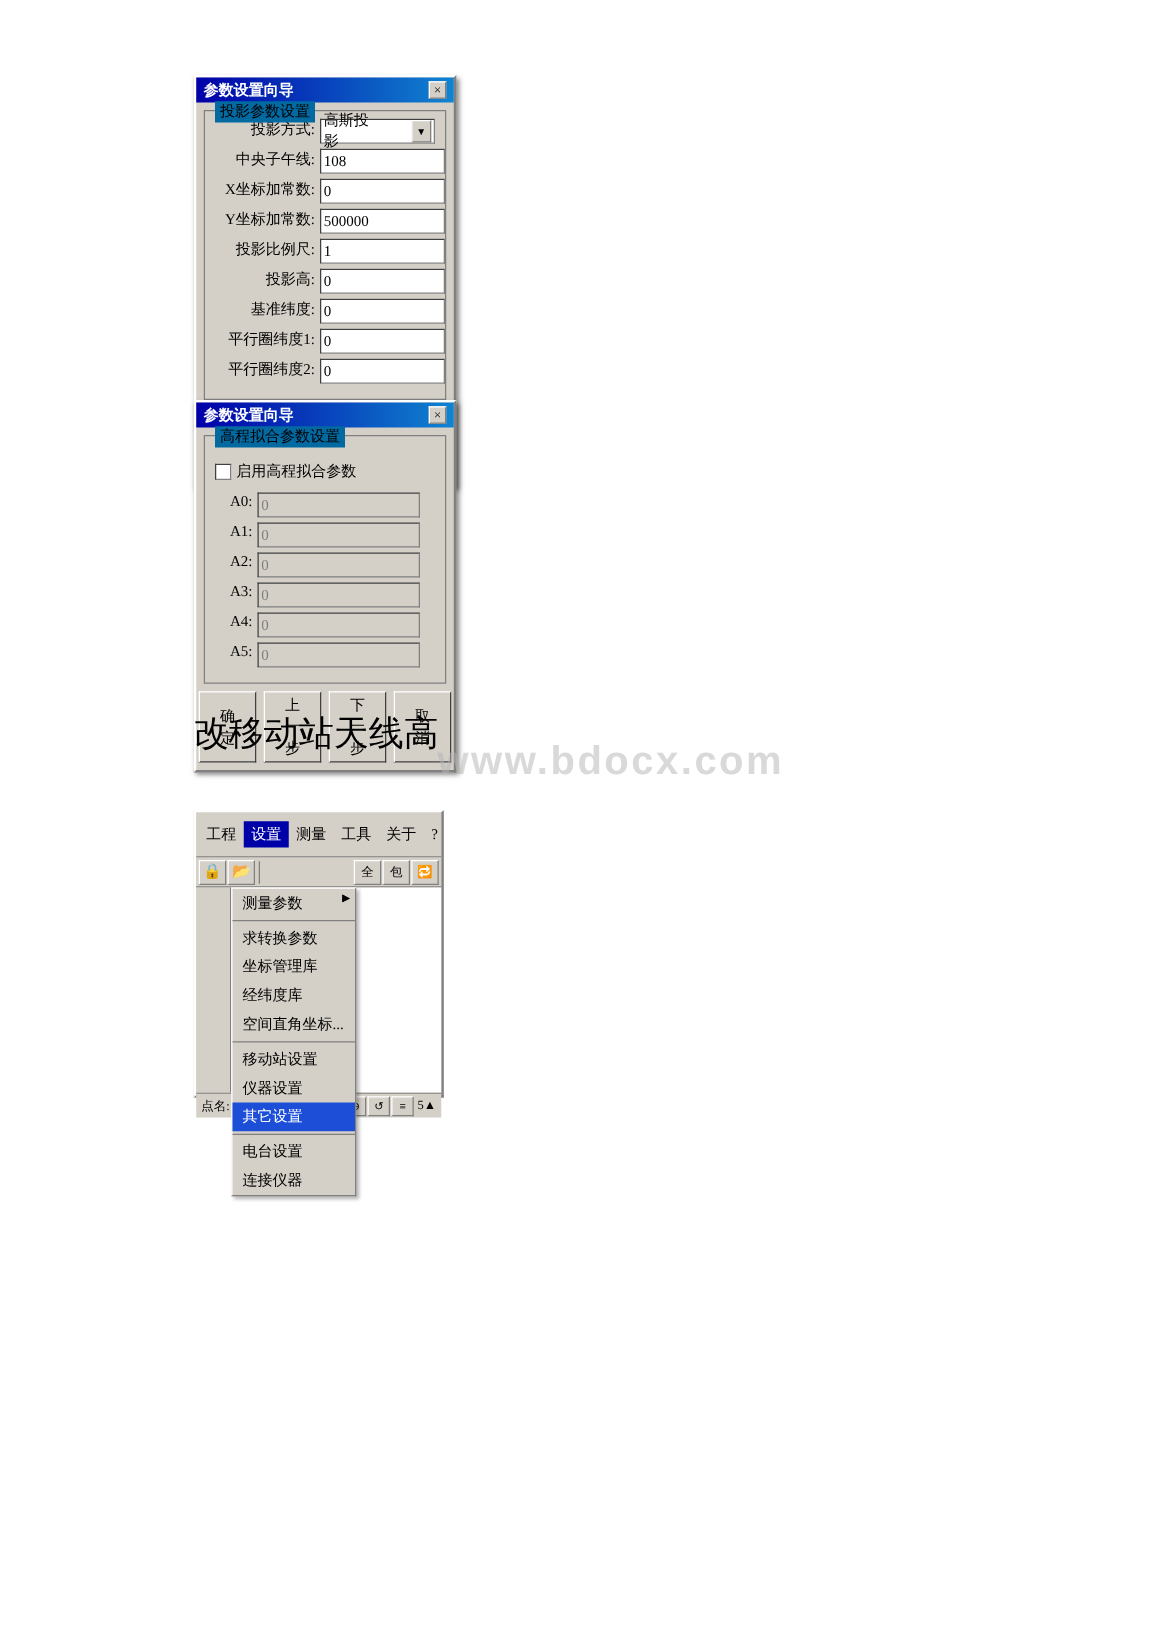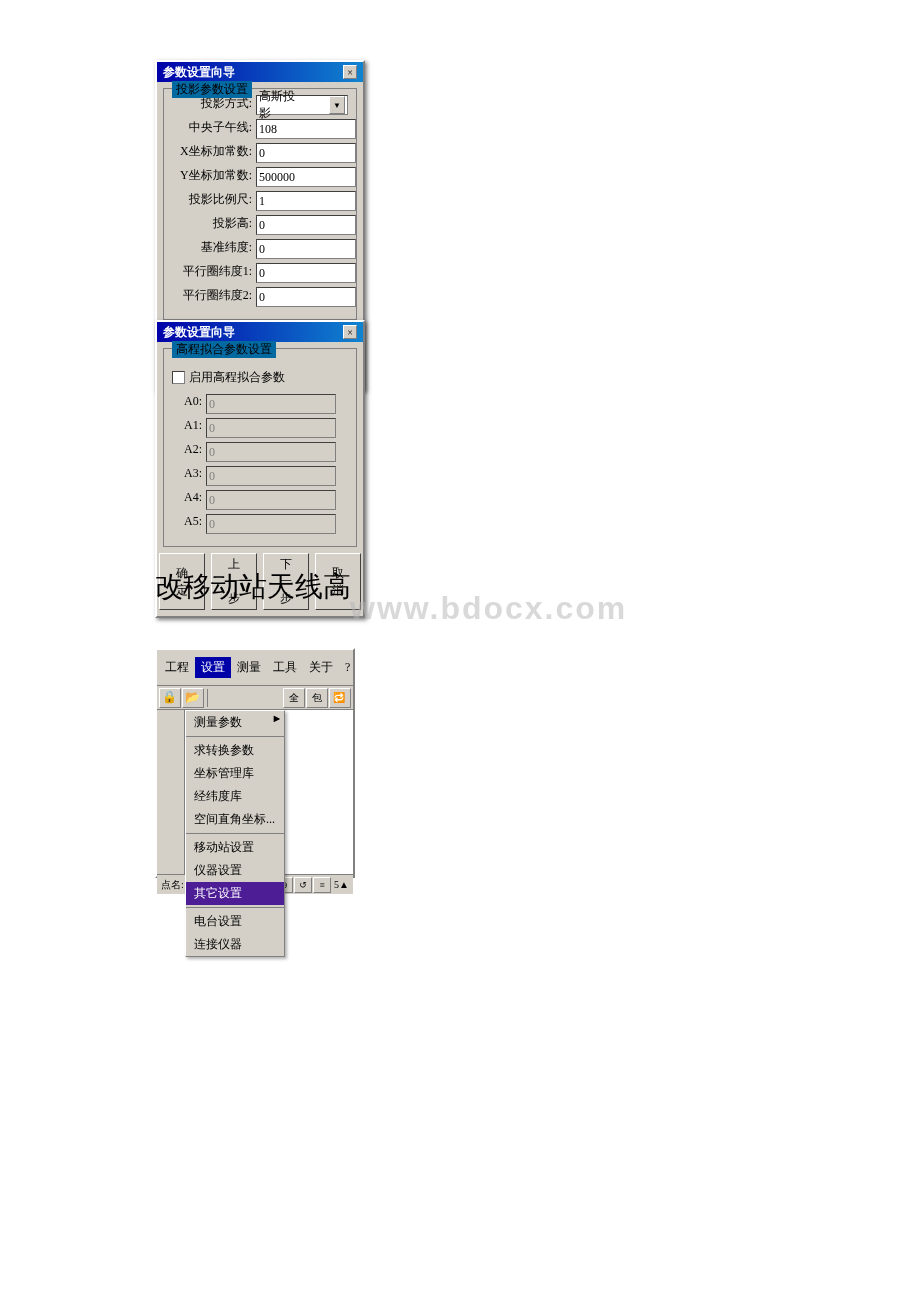--- a/index.html
+++ b/index.html
@@ -257,21 +257,21 @@
       min-width: 100px;
       box-shadow: 2px 2px 3px rgba(0,0,0,0.3);
     }
     .dropdown-item {
       padding: 3px 28px 3px 8px;
       font-size: 12px;
       cursor: pointer;
       white-space: nowrap;
     }
     .dropdown-item.active {
-      background: #4c1d95;
+      background: #1d4ed8;
       color: white;
     }
     .dropdown-item.has-arrow::after {
       content: '▶';
       position: absolute;
       right: 4px;
       font-size: 8px;
     }
     .dropdown-sep {
       height: 1px;

